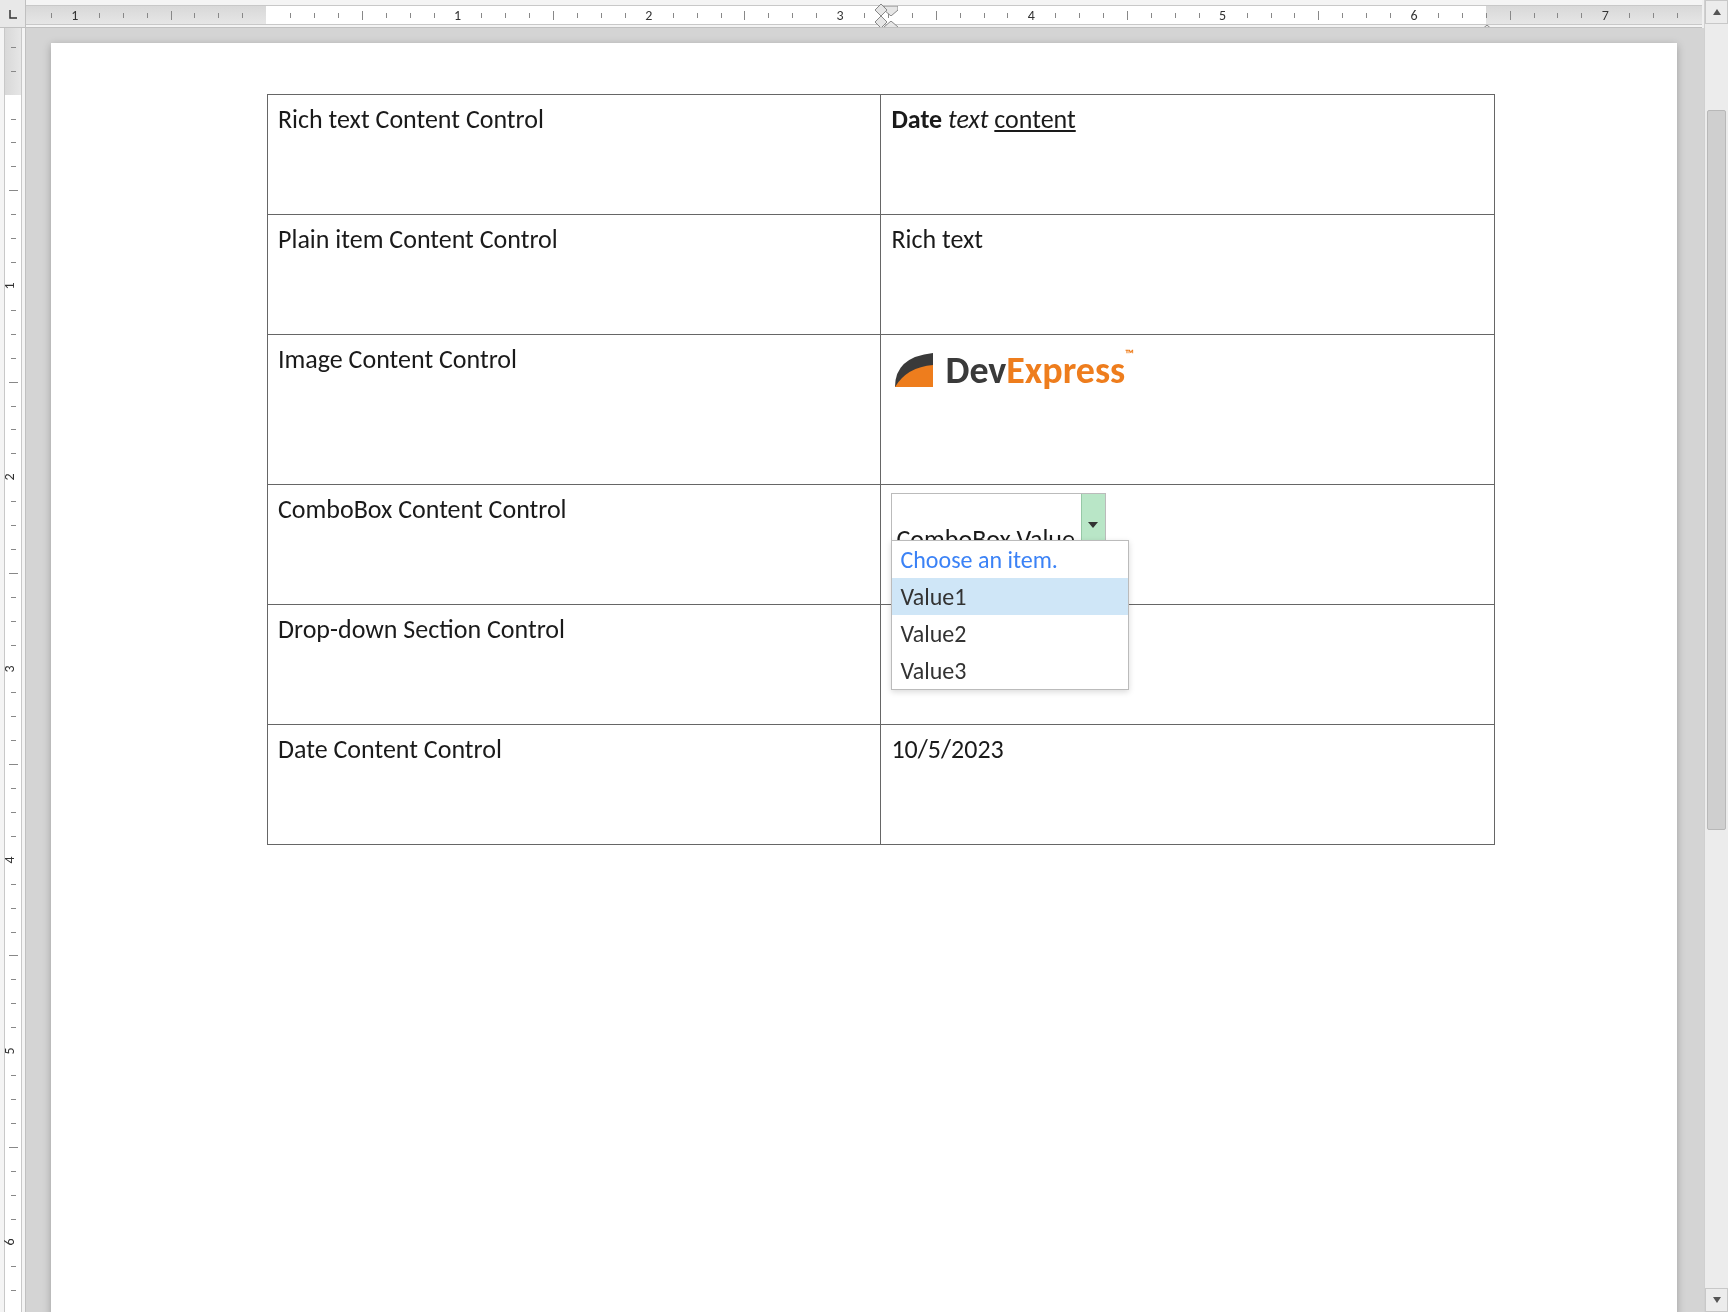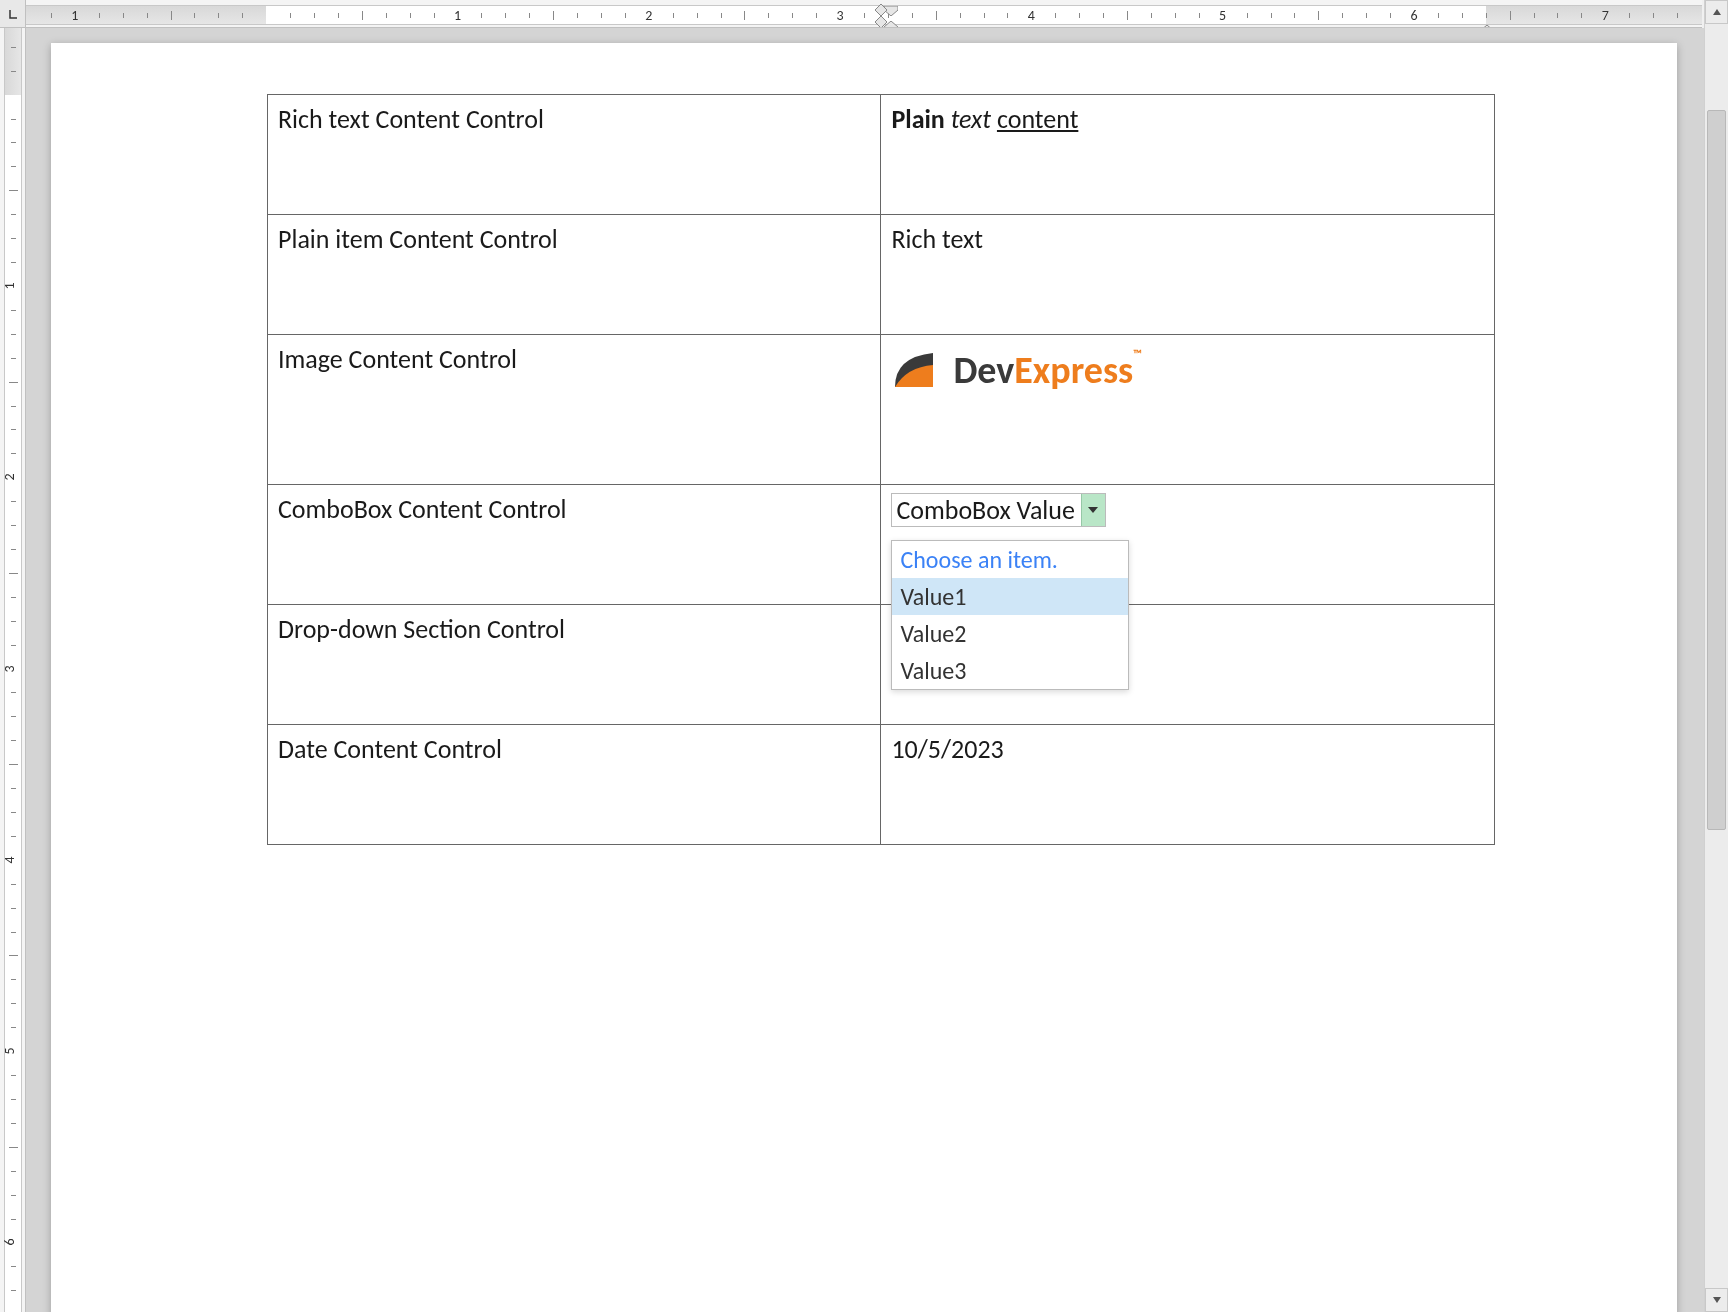--- a/index.html
+++ b/index.html
@@ -185,21 +185,21 @@
   .row-tall td { height: 120px; }
   .row-img td { height: 150px; }
   .row-repeat td { height: 294px; }
 
   .rich-bold { font-weight: bold; }
   .rich-italic { font-style: italic; }
   .rich-underline { text-decoration: underline; }
 
   
   .logo {
-    display: inline-flex; align-items: center; gap: 16px;
+    display: inline-flex; align-items: center; gap: 8px;
     margin-top: 4px;
   }
   .logo-mark {
     width: 46px; height: 46px; position: relative;
   }
   .logo-text {
     font-size: 38px; font-weight: 700; color: #3a3a3a;
   }
   .logo-text .orange { color: #ee7d1d; }
   .logo-tm { font-size: 12px; vertical-align: top; color: #ee7d1d; }
@@ -214,21 +214,21 @@
     position: relative;
     display: inline-block;
   }
   .combo-display {
     display: inline-flex; align-items: center;
     border: 1px solid #bbb;
     background: #fff;
     font-size: 26px;
     padding-left: 4px;
   }
-  .combo-text { padding-right: 6px; }
+  .combo-text { padding-right: 6px; margin-top: 29px; }
   .combo-btn {
     width: 24px;
     align-self: stretch;
     background: #b9e6c7;
     border-left: 1px solid #96c8a6;
     display:flex; align-items:center; justify-content:center;
   }
   .combo-list {
     position: absolute;
     top: 47px; left: 0;
@@ -429,21 +429,21 @@
 
 <div class="doc-area">
   <div class="page">
 
     <table class="content-table">
 
       <tbody>
           <tr class="row-tall">
         <td class="label">Rich text Content Control</td>
         <td class="value">
-          <span class="rich-bold">Plain </span><span class="rich-italic">text </span><span class="rich-underline">content</span>
+          <span class="rich-bold">Date </span><span class="rich-italic">text </span><span class="rich-underline">content</span>
         </td>
       </tr>
 
       <tr class="row-tall">
         <td class="label">Plain item Content Control</td>
         <td class="value">Rich text</td>
       </tr>
 
       <tr class="row-img">
         <td class="label">Image Content Control</td>

